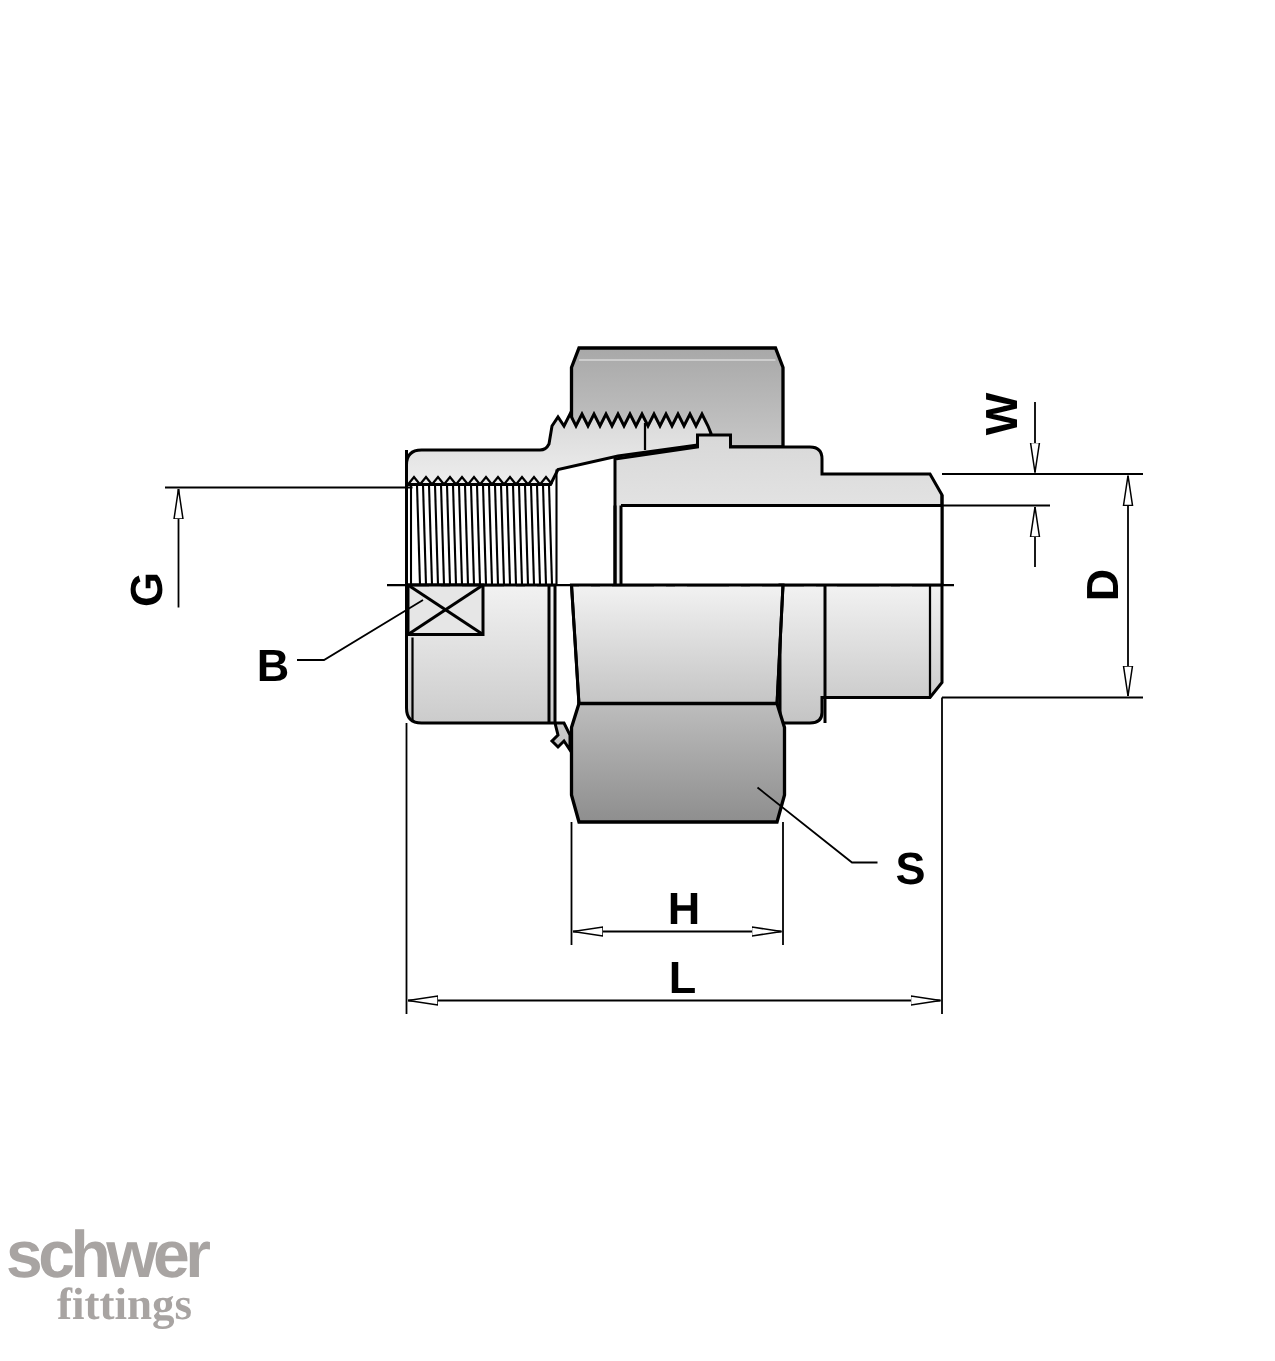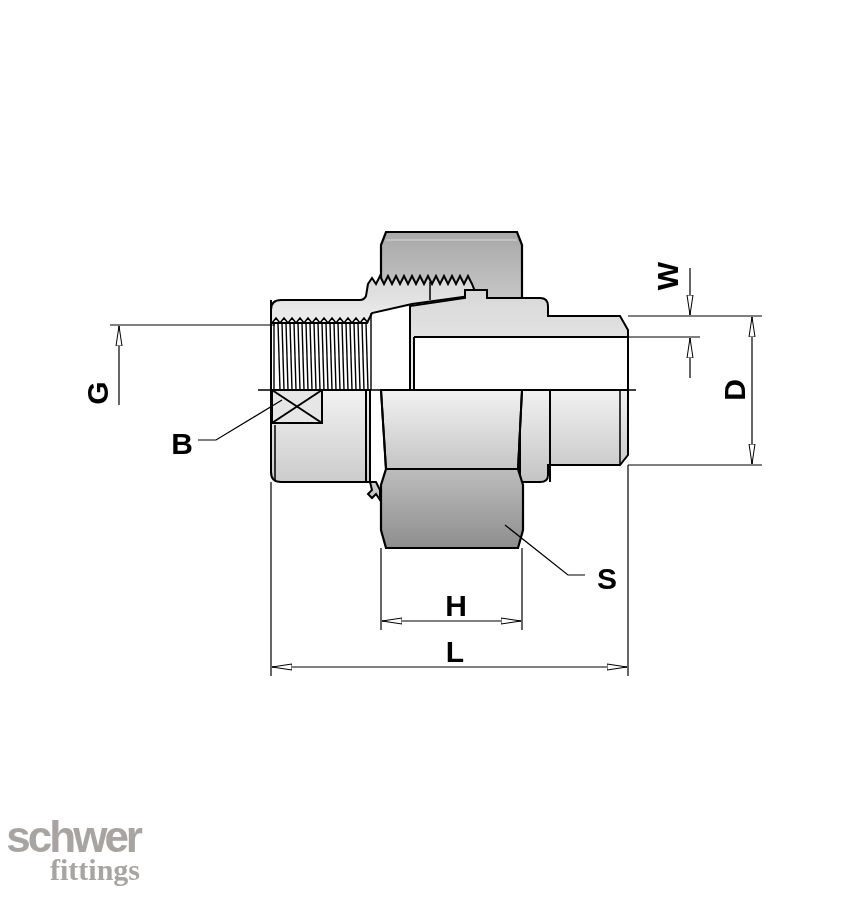--- a/index.html
+++ b/index.html
@@ -1,21 +1,21 @@
 <!DOCTYPE html>
 <html><head>
 <meta charset="utf-8">
 <style>
   html, body { margin: 0; padding: 0; background: #ffffff; }
   body { width: 850px; height: 907px; position: relative; overflow: hidden; font-family: "Liberation Sans", sans-serif; }
   #drawing { position: absolute; left: 0; top: 0; width: 850px; height: 907px; }
   .dim-label { font-family: "Liberation Sans", sans-serif; font-weight: bold; font-size: 30px; fill: #000; }
   .logo { position: absolute; left: 4px; top: 815px; color: #a8a4a2; font-family: "Liberation Sans", sans-serif; line-height: 1; }
   .logo .brand { font-size: 44px; font-weight: bold; letter-spacing: -3px; display: block; text-align: right; }
-  .logo .sub { font-family: "Liberation Serif", serif; font-size: 30px; font-weight: bold; display: block; margin-left: 46px; margin-top: -4px; letter-spacing: 0px; }
+  .logo .sub { font-family: "Liberation Serif", serif; font-size: 30px; font-weight: bold; display: block; margin-left: 34px; margin-top: -4px; letter-spacing: 0px; }
 </style>
 </head>
 <body>
 
 <svg id="drawing" viewBox="0 0 850 907" xmlns="http://www.w3.org/2000/svg">
   <defs>
     <linearGradient id="gBody" x1="0" y1="0" x2="0" y2="1">
       <stop offset="0" stop-color="#f2f2f2"></stop>
       <stop offset="1" stop-color="#c4c4c4"></stop>
     </linearGradient>

